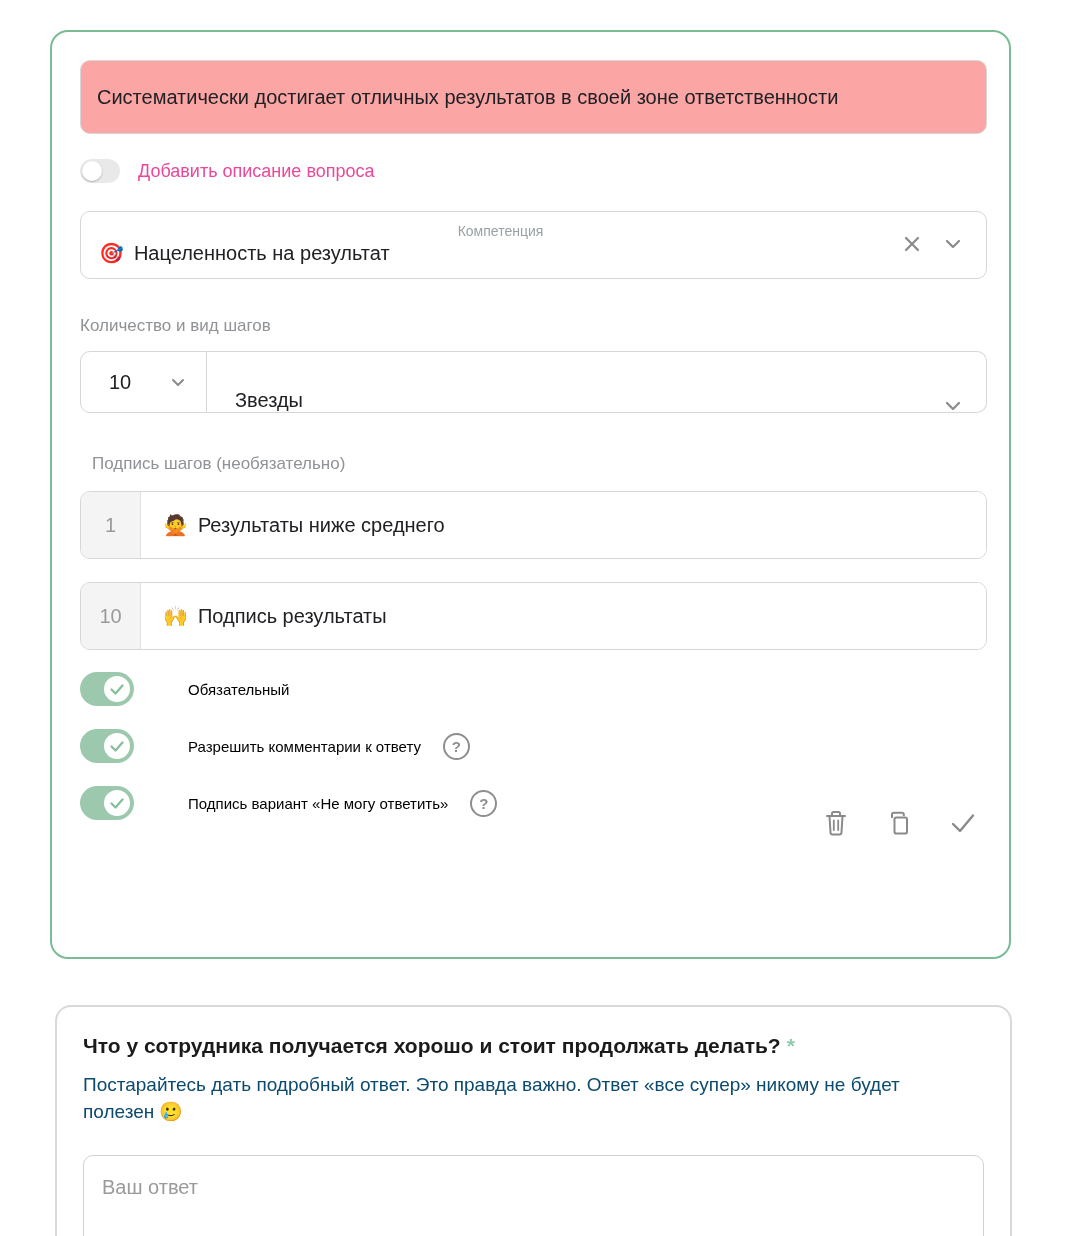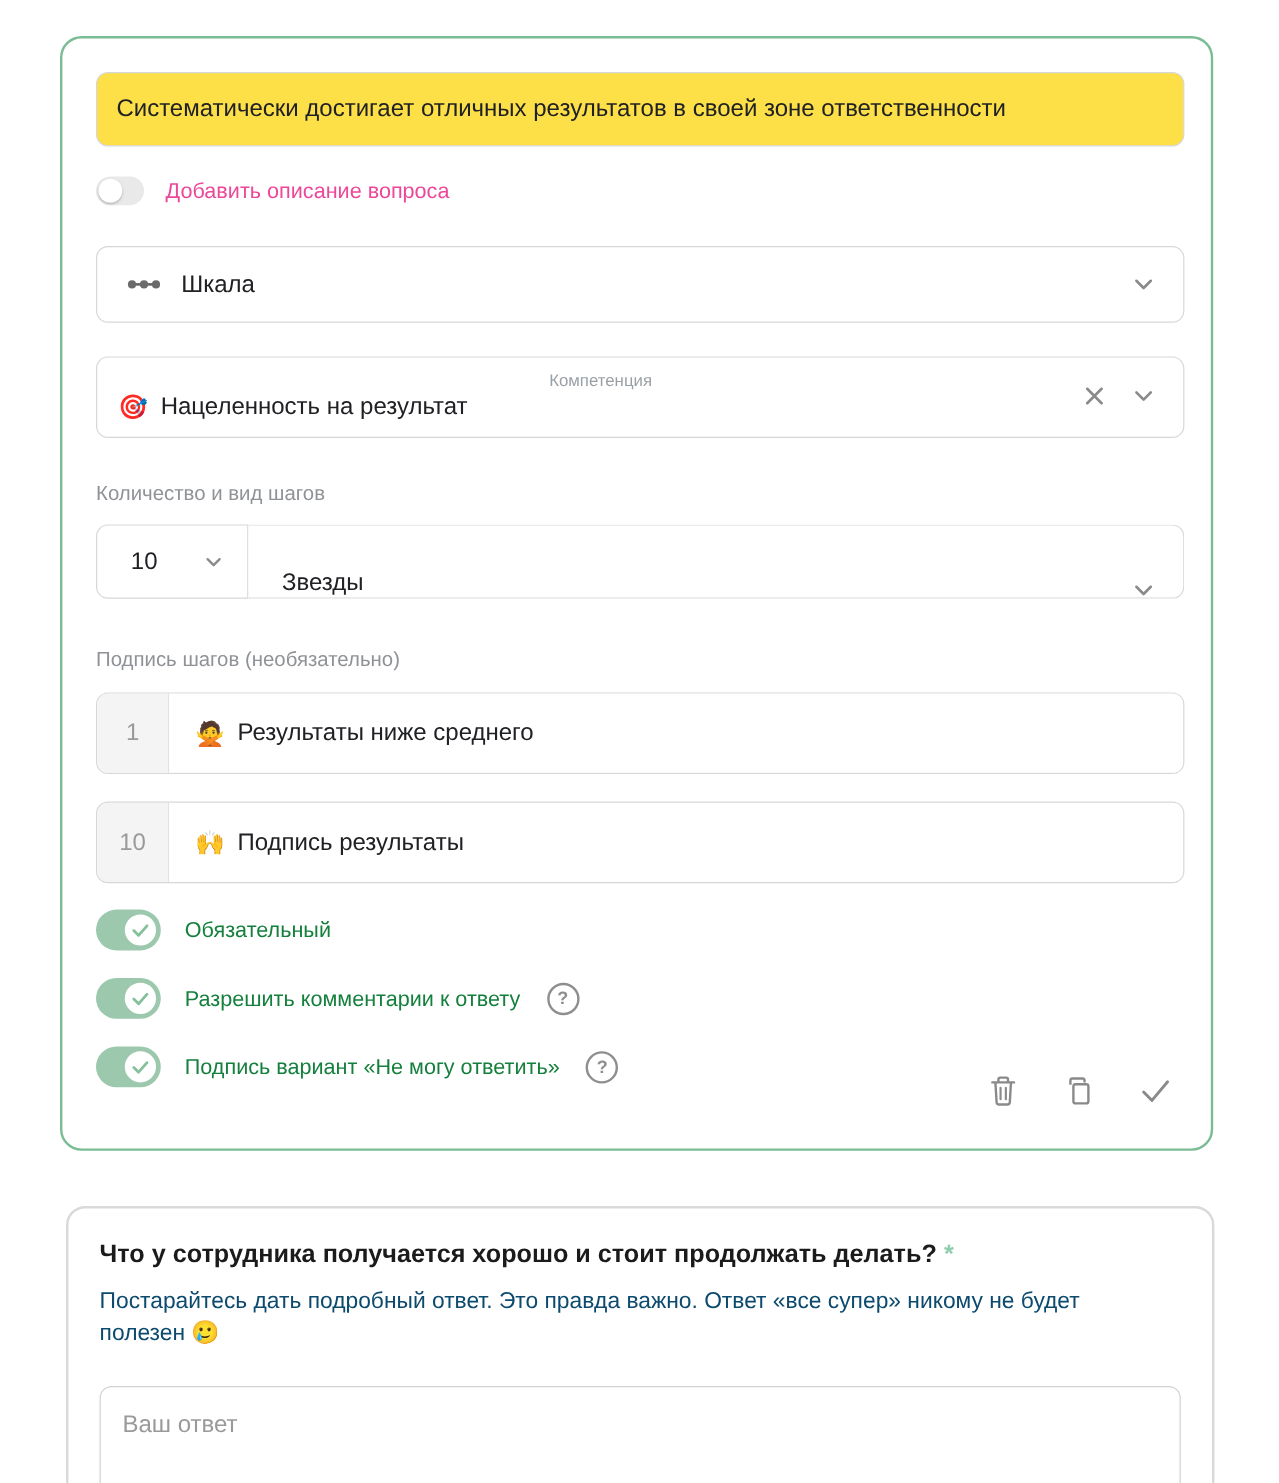--- a/index.html
+++ b/index.html
@@ -13,27 +13,27 @@
   
   .editor-card {
     position: absolute; left: 50px; top: 30px;
     width: 961px; height: 929px;
     border: 2px solid #7abc93;
     border-radius: 18px;
     background: #fff;
     padding: 28px 22px 20px 28px;
   }
   .text-input {
-    width: 100%; height: 62px;
+    width: 100%; height: 74px;
     border: 1.5px solid #d7d7d7; border-radius: 10px;
     font-family: inherit;
     font-size: 20px; color: #202124; font-weight: 500;
     padding: 0 16px;
     outline: none;
-    background: #fde047;
+    background: #fca5a5;
   }
   .toggle-row { display: flex; align-items: center; gap: 18px; }
   .toggle-row.small { margin-top: 25px; height: 24px; }
   .toggle-off {
     width: 40px; height: 24px; border-radius: 12px;
     background: #e9e9e9; position: relative; flex: 0 0 auto;
     cursor: pointer; border: none;
   }
   .toggle-off .knob {
     position: absolute; left: 2px; top: 2px;
@@ -76,40 +76,40 @@
     border-radius: 10px 0 0 10px; display: flex; align-items: center;
     padding: 0 20px 0 28px; gap: 8px; background: #fff; cursor: pointer;
   }
   .steps-count .value { font-size: 20px; }
   .steps-kind {
     flex: 1; border: 1.5px solid #d7d7d7; border-left: none;
     border-radius: 0 10px 10px 0; display: flex; align-items: flex-end;
     padding: 0 24px 0 28px; background: #fff; cursor: pointer;
   }
   .steps-kind .value { font-size: 20px; }
-  .step-caption-label { margin-top: 41px; }
+  .step-caption-label { margin-top: 41px; margin-left: 12px; }
   .step-input {
     margin-top: 17px; height: 68px;
     border: 1.5px solid #d7d7d7; border-radius: 10px;
     display: flex; align-items: stretch; overflow: hidden; background: #fff;
   }
   .step-num {
     width: 60px; background: #f4f4f4; border-right: 1.5px solid #e2e2e2;
     display: flex; align-items: center; justify-content: center;
     font-size: 20px; color: #9a9a9a; flex: 0 0 auto;
   }
   .step-text {
     border: none; outline: none; flex: 1;
     font-family: inherit; font-size: 20px; color: #202124;
     padding: 0 0 0 22px; background: #fff;
   }
   .step-input + .step-input { margin-top: 23px; }
   .opt-row { display: flex; align-items: center; gap: 20px; margin-top: 21px; height: 36px; }
   .opt-row:first-of-type { margin-top: 23px; }
-  .opt-label { font-size: 18px; color: #15803d; }
+  .opt-label { font-size: 15px; color: #000000; margin-left: 34px; }
   .help-btn {
     width: 27px; height: 27px; border-radius: 50%;
     border: 2px solid #8e8e8e; background: none; cursor: pointer;
     color: #8e8e8e; font-size: 15px; font-weight: bold;
     display: flex; align-items: center; justify-content: center;
     font-family: inherit; margin-left: 2px;
   }
   .actions-row {
     display: flex; justify-content: flex-end; align-items: center;
     gap: 36px; margin-top: -12px; padding-right: 10px;
@@ -146,36 +146,20 @@
 
   <input class="text-input" type="text" value="Систематически достигает отличных результатов в своей зоне ответственности" style="">
 
   <div class="toggle-row small">
     <button class="toggle-off">
       <span class="knob"></span>
     </button>
     <span class="muted-label">Добавить описание вопроса</span>
   </div>
 
-  <div class="select-box select-type">
-    <span>
-      <svg width="30" height="12" viewBox="0 0 30 12">
-        <line x1="4" y1="6" x2="26" y2="6" stroke="#6b6b6b" stroke-width="2.4"></line>
-        <circle cx="5" cy="6" r="3.4" fill="#6b6b6b"></circle>
-        <circle cx="15" cy="6" r="3.4" fill="#6b6b6b"></circle>
-        <circle cx="25" cy="6" r="3.4" fill="#6b6b6b"></circle>
-      </svg>
-    </span>
-    <span class="value">Шкала</span>
-    <span class="chevron">
-      <svg width="18" height="12" viewBox="0 0 18 12">
-        <path d="M3 3 L9 9 L15 3" fill="none" stroke="#8a8a8a" stroke-width="2.2" stroke-linecap="round" stroke-linejoin="round"></path>
-      </svg>
-    </span>
-  </div>
 
   <div class="select-box select-competency">
     <div class="competency-left">
       <span class="competency-label">Компетенция</span>
       <span class="competency-value">
         <span>🎯</span>
         <span>Нацеленность на результат</span>
       </span>
     </div>
     <div class="competency-icons">

